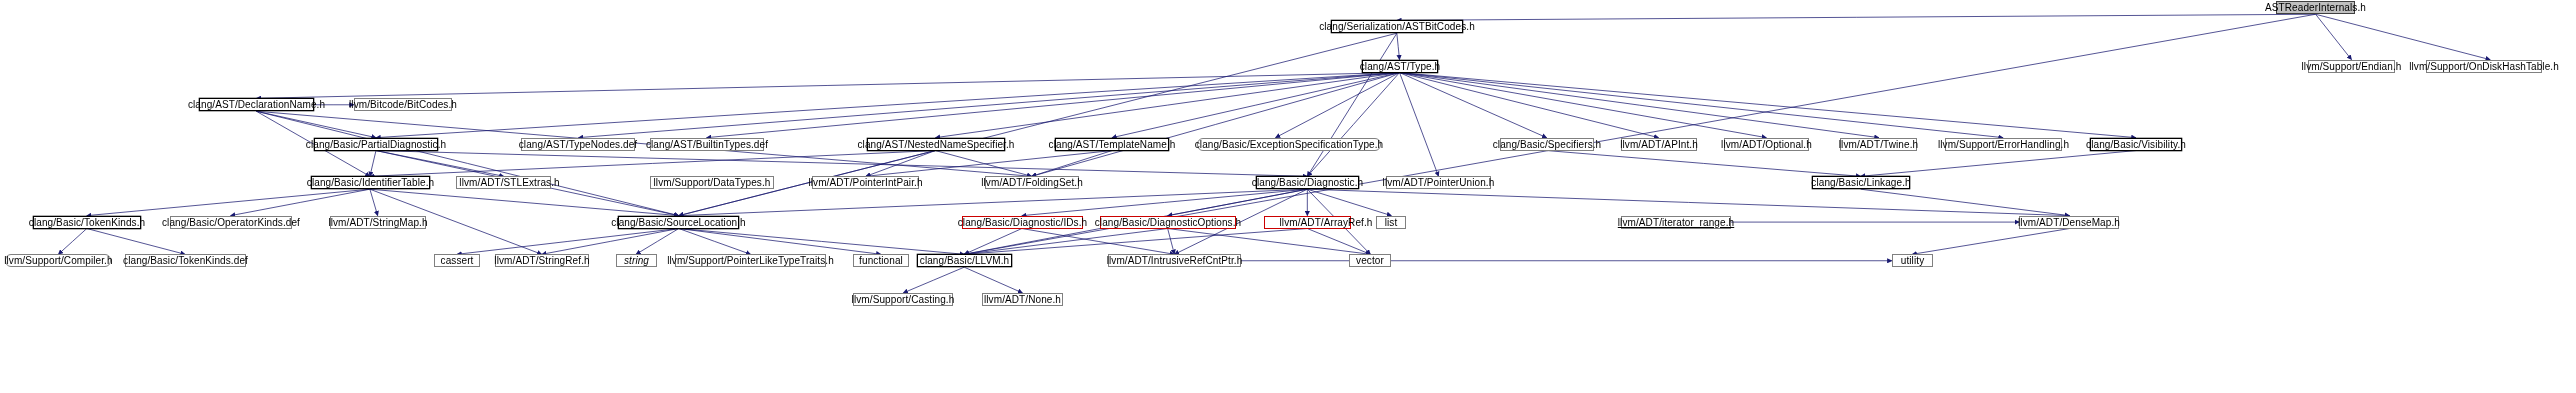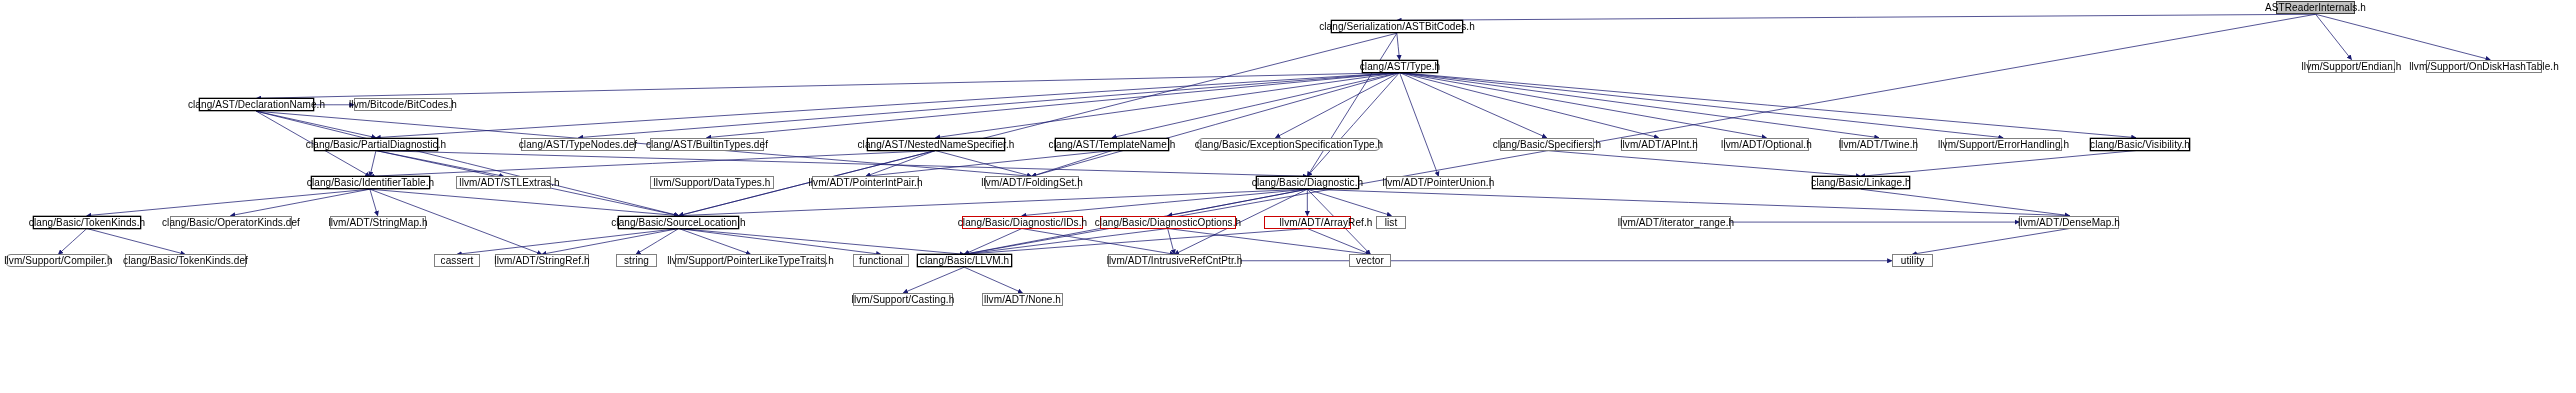--- a/index.html
+++ b/index.html
@@ -151,21 +151,21 @@
       </div>
       <div class="node" style="left: 1724px; top: 138px; width: 85px;">
         <span>llvm/ADT/Optional.h</span>
       </div>
       <div class="node" style="left: 1840px; top: 138px; width: 77px;">
         <span>llvm/ADT/Twine.h</span>
       </div>
       <div class="node" style="left: 1945px; top: 138px; width: 117px;">
         <span>llvm/Support/ErrorHandling.h</span>
       </div>
-      <div class="node bold" style="left: 2090px; top: 138px; width: 100px; text-align: center;">
+      <div class="node bold" style="left: 2090px; top: 138px; width: 92px; text-align: center;">
         <span>clang/Basic/Visibility.h</span>
       </div>
       <div class="node bold" style="left: 311px; top: 176px; width: 119px;">
         <span>clang/Basic/IdentifierTable.h</span>
       </div>
       <div class="node" style="left: 456px; top: 176px; width: 95px; padding-left: 12px;">
         <span>llvm/ADT/STLExtras.h</span>
       </div>
       <div class="node" style="left: 650px; top: 176px; width: 124px;">
         <span>llvm/Support/DataTypes.h</span>
@@ -202,39 +202,39 @@
       </div>
       <div class="node red" style="left: 1100px; top: 216px; width: 136px;">
         <span>clang/Basic/DiagnosticOptions.h</span>
       </div>
       <div class="node red" style="left: 1264px; top: 216px; width: 87px; padding-left: 37px;">
         <span>llvm/ADT/ArrayRef.h</span>
       </div>
       <div class="node" style="left: 1376px; top: 216px; width: 30px;">
         <span>list</span>
       </div>
-      <div class="node" style="left: 1621px; top: 216px; width: 110px;">
+      <div class="node" style="left: 1621px; top: 216px; width: 110px; text-decoration: underline;">
         <span>llvm/ADT/iterator_range.h</span>
       </div>
       <div class="node" style="left: 2019px; top: 216px; width: 100px;">
         <span>llvm/ADT/DenseMap.h</span>
       </div>
       <div class="node" style="left: 5.4px; top: 254px; width: 106px; border-radius: 6px;">
         <span>llvm/Support/Compiler.h</span>
       </div>
       <div class="node" style="left: 125px; top: 254px; width: 121px;">
         <span>clang/Basic/TokenKinds.def</span>
       </div>
       <div class="node" style="left: 434px; top: 254px; width: 46px;">
         <span>cassert</span>
       </div>
       <div class="node" style="left: 495px; top: 254px; width: 94px;">
         <span>llvm/ADT/StringRef.h</span>
       </div>
-      <div class="node" style="left: 616px; top: 254px; width: 41px;">
+      <div class="node" style="left: 616px; top: 254px; width: 41px; font-style: italic;">
         <span>string</span>
       </div>
       <div class="node" style="left: 675px; top: 254px; width: 151px;">
         <span>llvm/Support/PointerLikeTypeTraits.h</span>
       </div>
       <div class="node" style="left: 853px; top: 254px; width: 56px;">
         <span>functional</span>
       </div>
       <div class="node bold" style="left: 917px; top: 254px; width: 95px;">
         <span>clang/Basic/LLVM.h</span>

